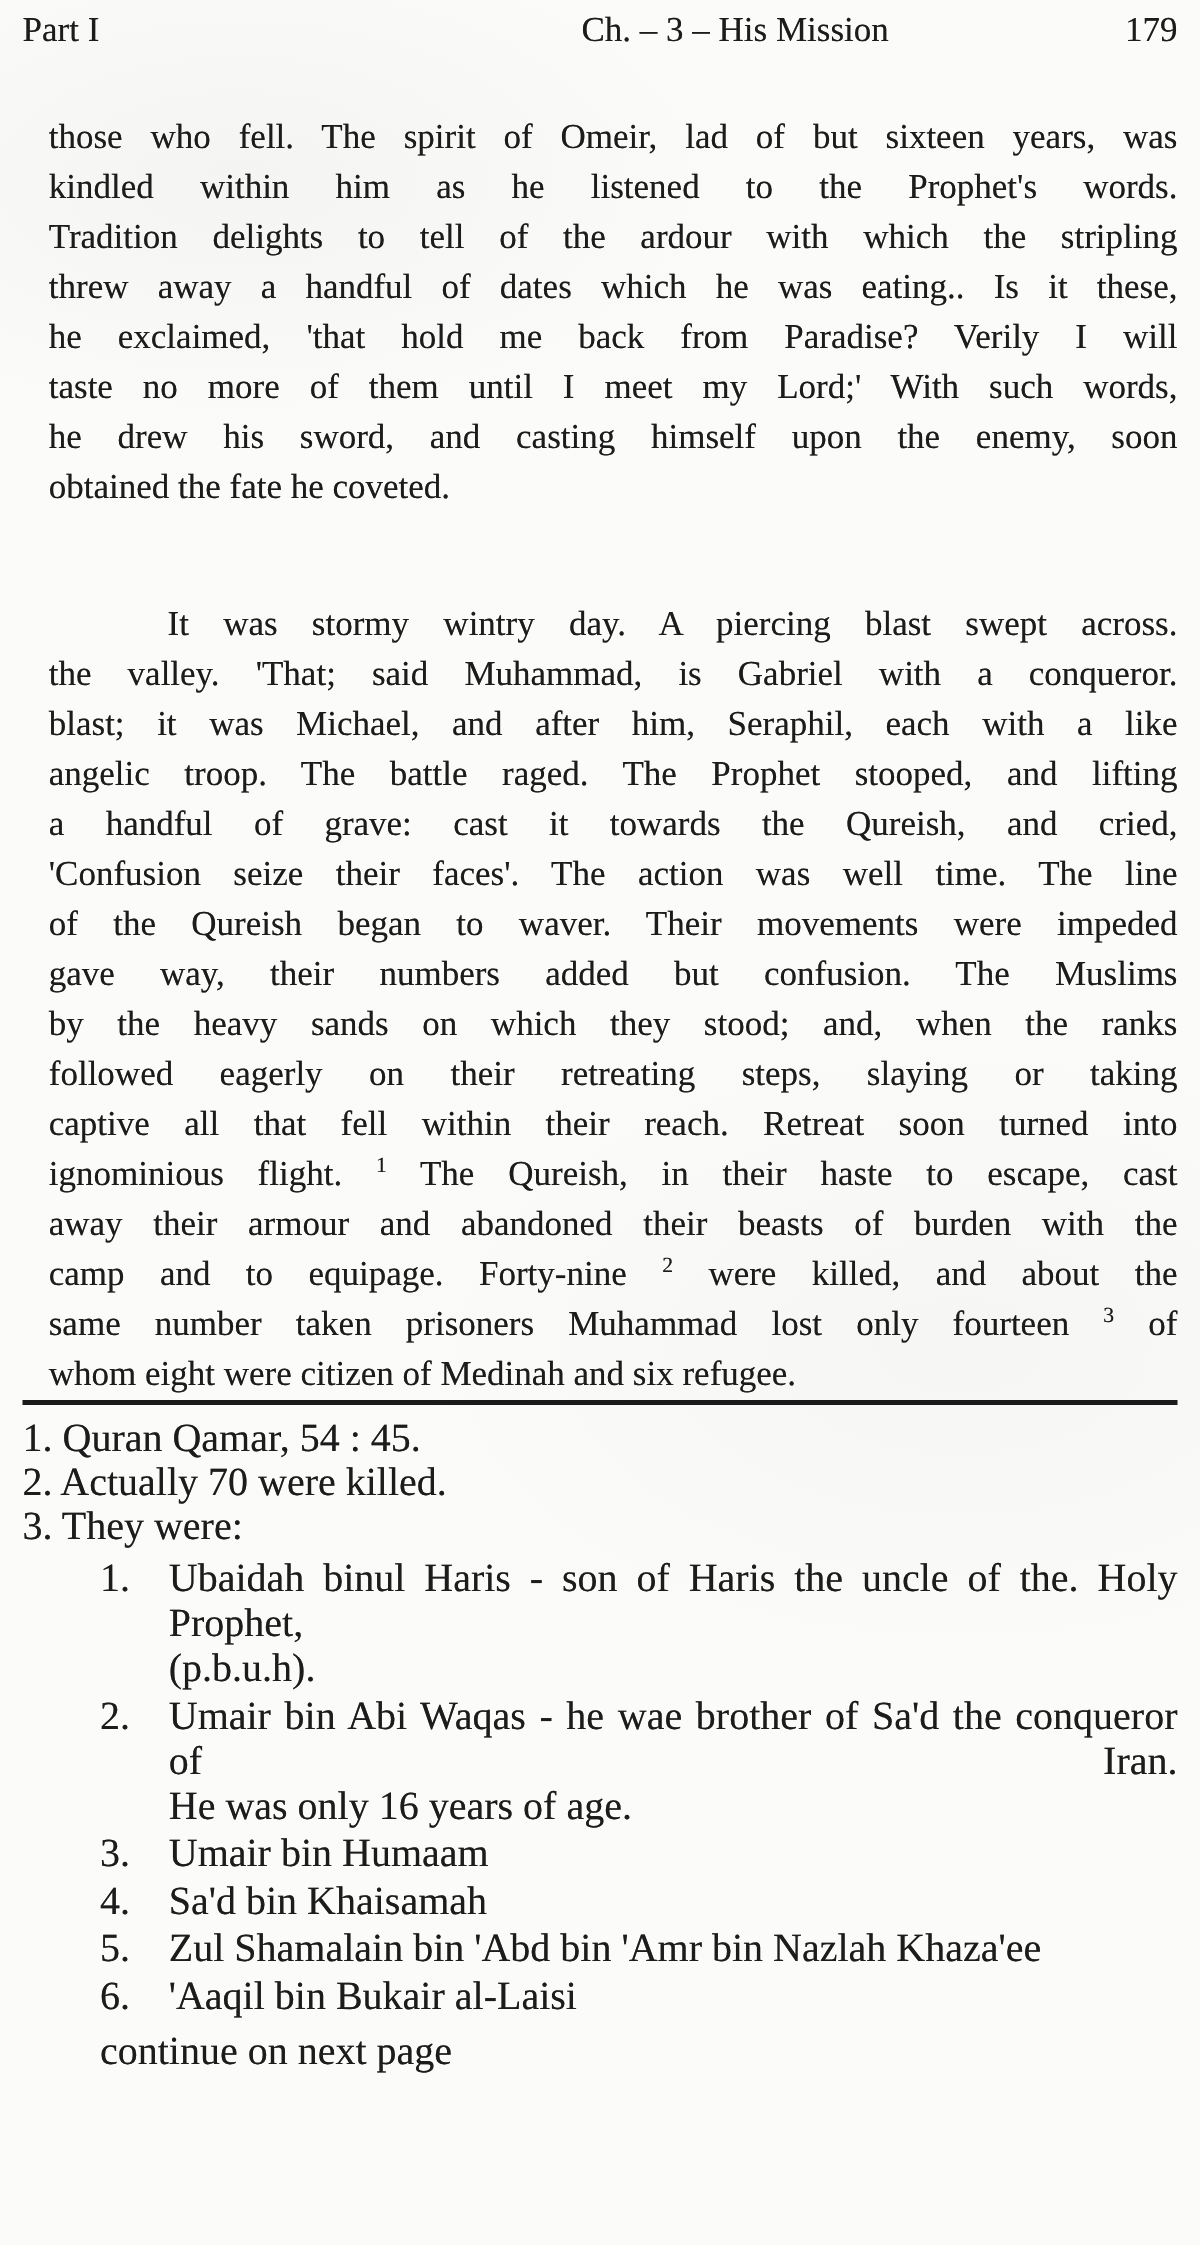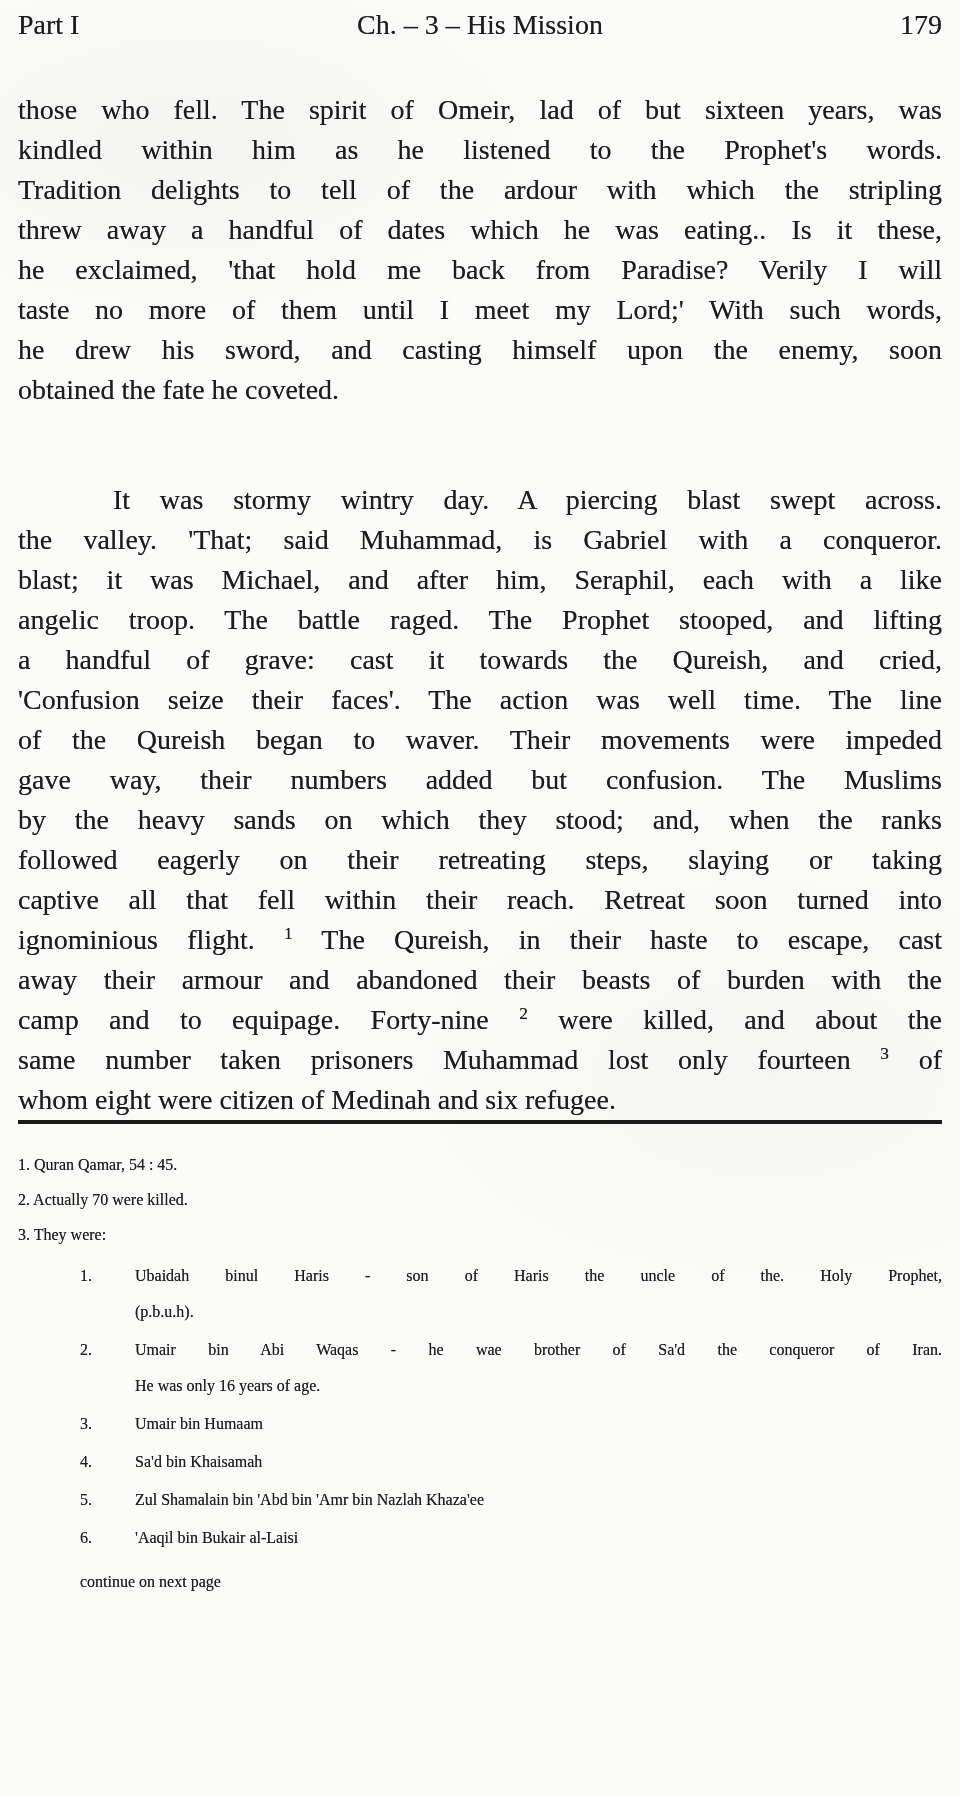--- a/index.html
+++ b/index.html
@@ -26,25 +26,26 @@
     text-shadow: 0 0 0.5px rgba(25,25,25,0.65);
   }
   .page-header {
     display: flex;
     align-items: baseline;
     padding-top: 8px;
     font-size: 28px;
     line-height: 34px;
   }
   .page-header .hdr-left  { flex: 1; text-align: left; }
-  .page-header .hdr-center{ flex: 2; text-align: center; }
+  .page-header .hdr-center{ flex: 2; text-align: right; }
   .page-header .hdr-right { flex: 1; text-align: right; }
 
   .page-body {
     margin-top: 48px;
+    margin-left: 21px;
   }
   .para {
     font-size: 28px;
     line-height: 40px;
   }
   .para + .para {
     margin-top: 70px;
   }
   .line {
     text-align: justify;
@@ -64,22 +65,22 @@
     vertical-align: super;
   }
 
   .fn-rule {
     margin-top: 0;
     border: none;
     border-top: 4px solid #1a1a1a;
     height: 0;
   }
   .footnotes {
-    margin-top: 23px;
-    font-size: 16px;
+    margin-top: 9px;
+    font-size: 32px;
   }
   .fn-item {
     line-height: 35px;
     text-align: left;
   }
   .fn-sublist {
     margin-top: 6px;
   }
   .fn-sub-item {
     display: flex;

